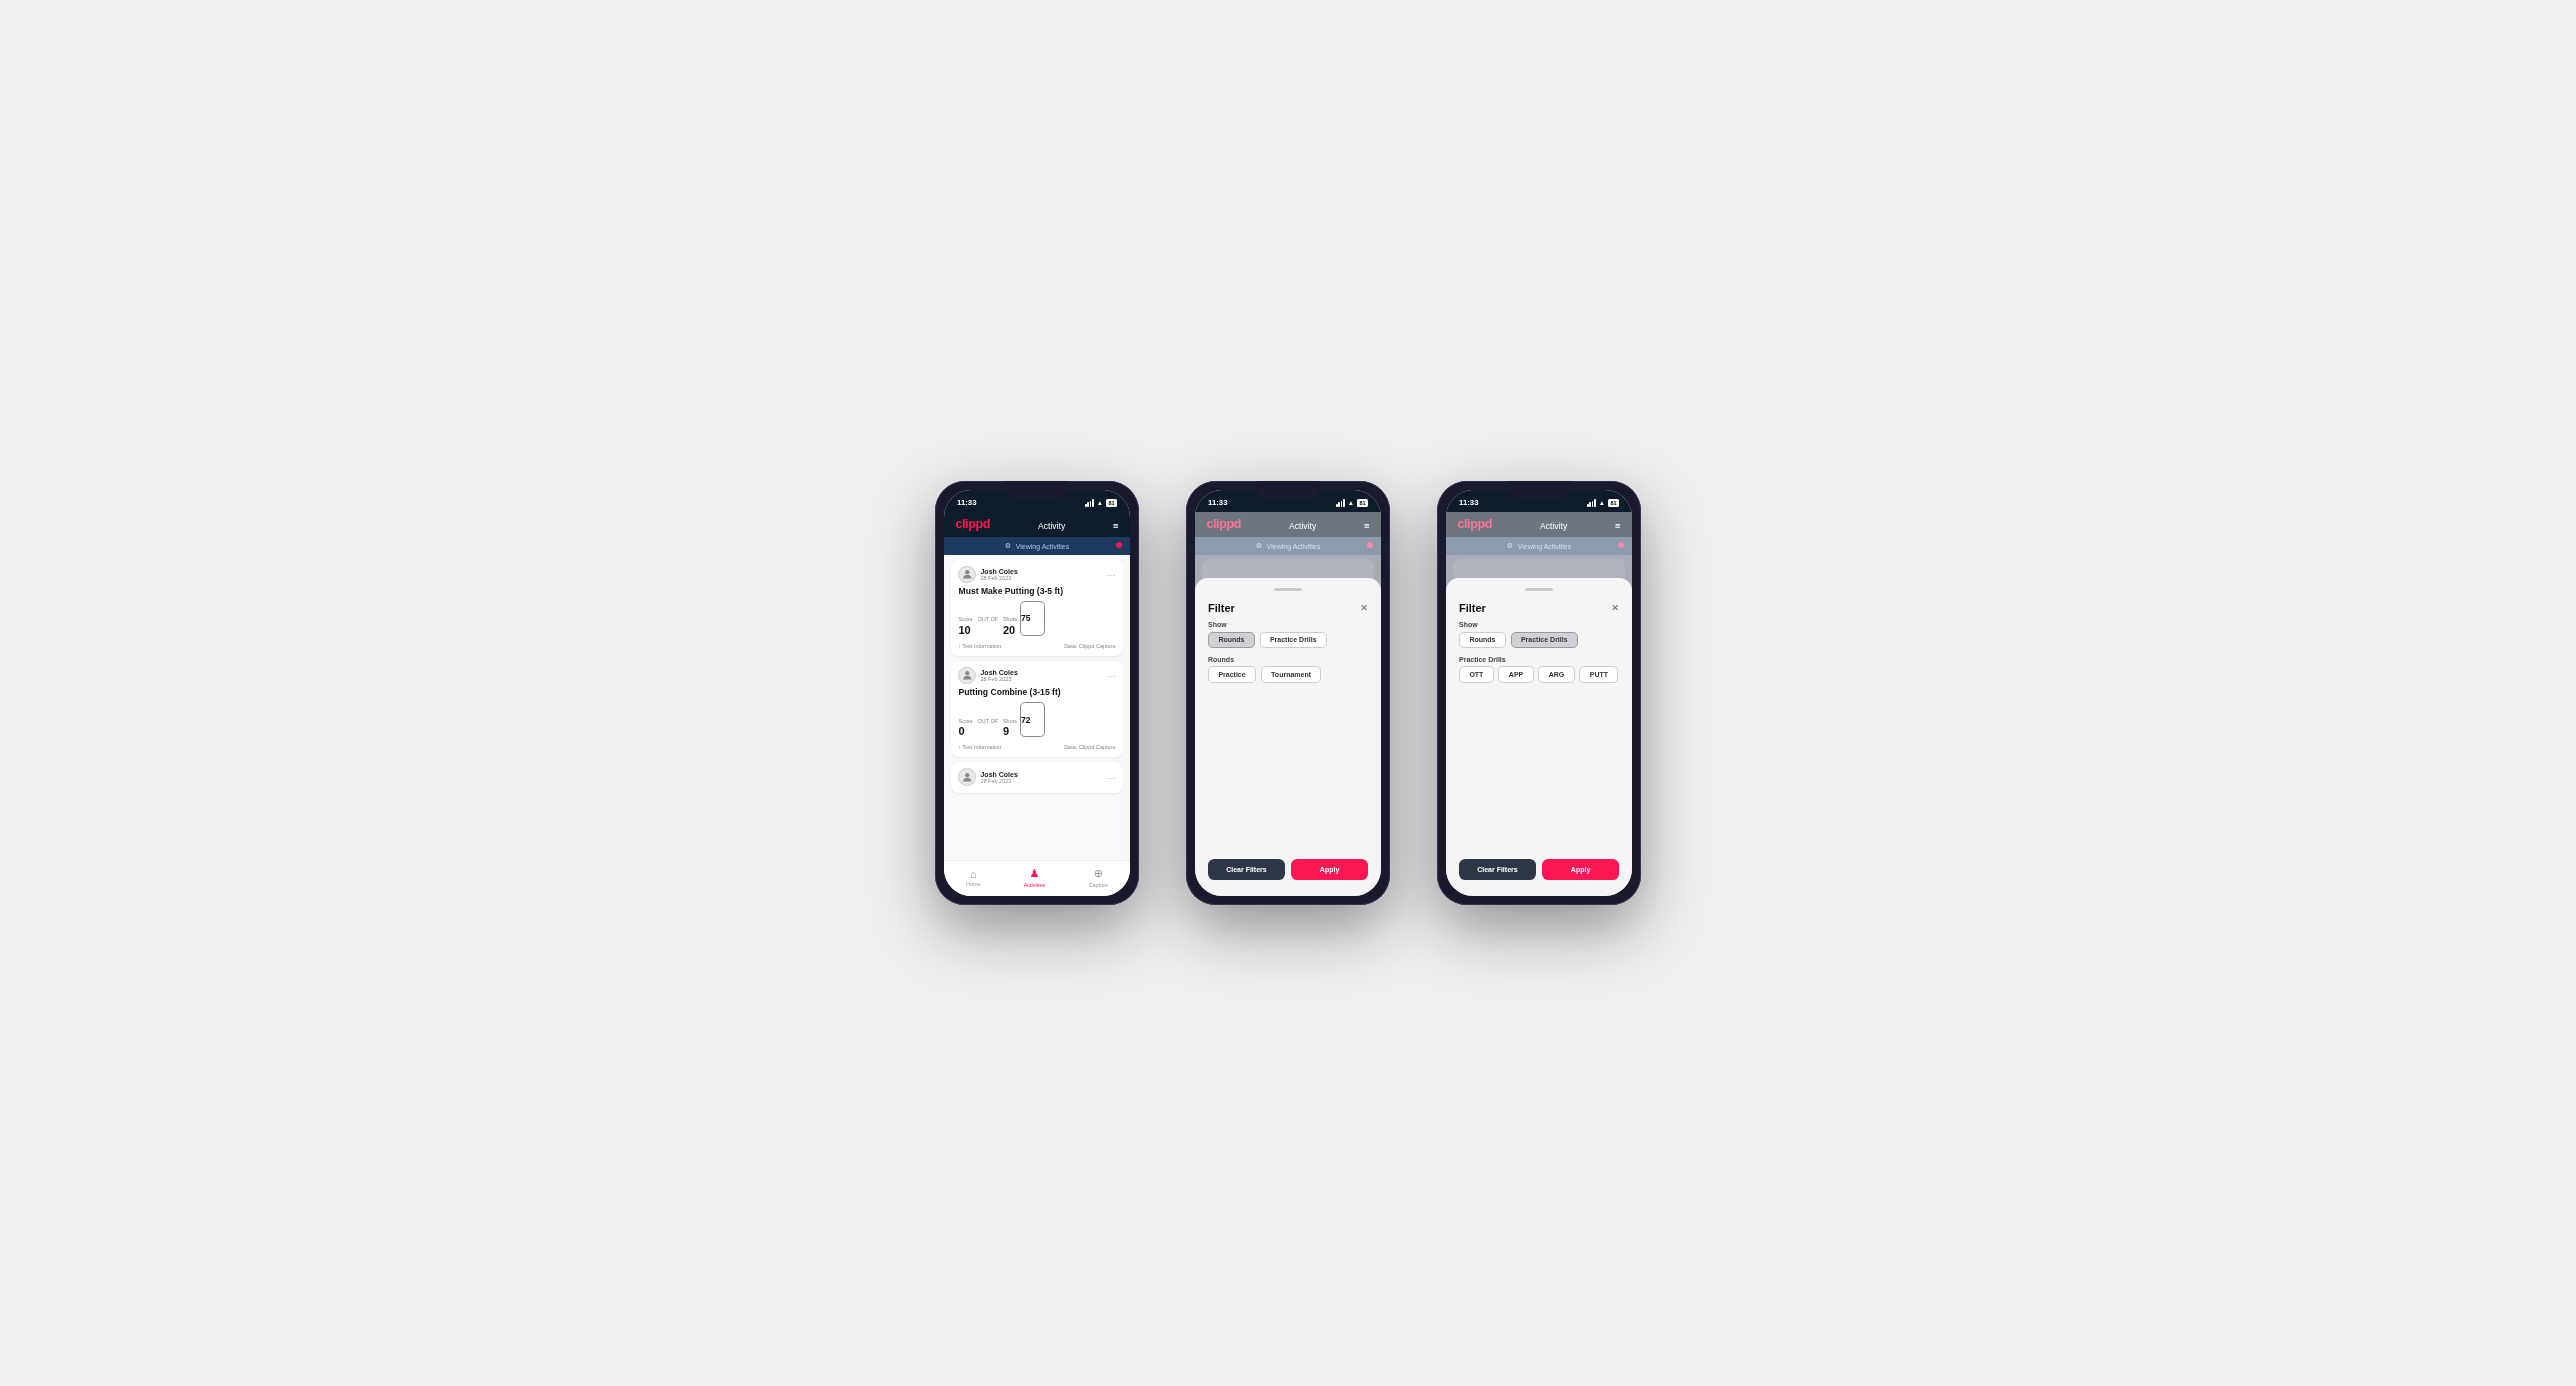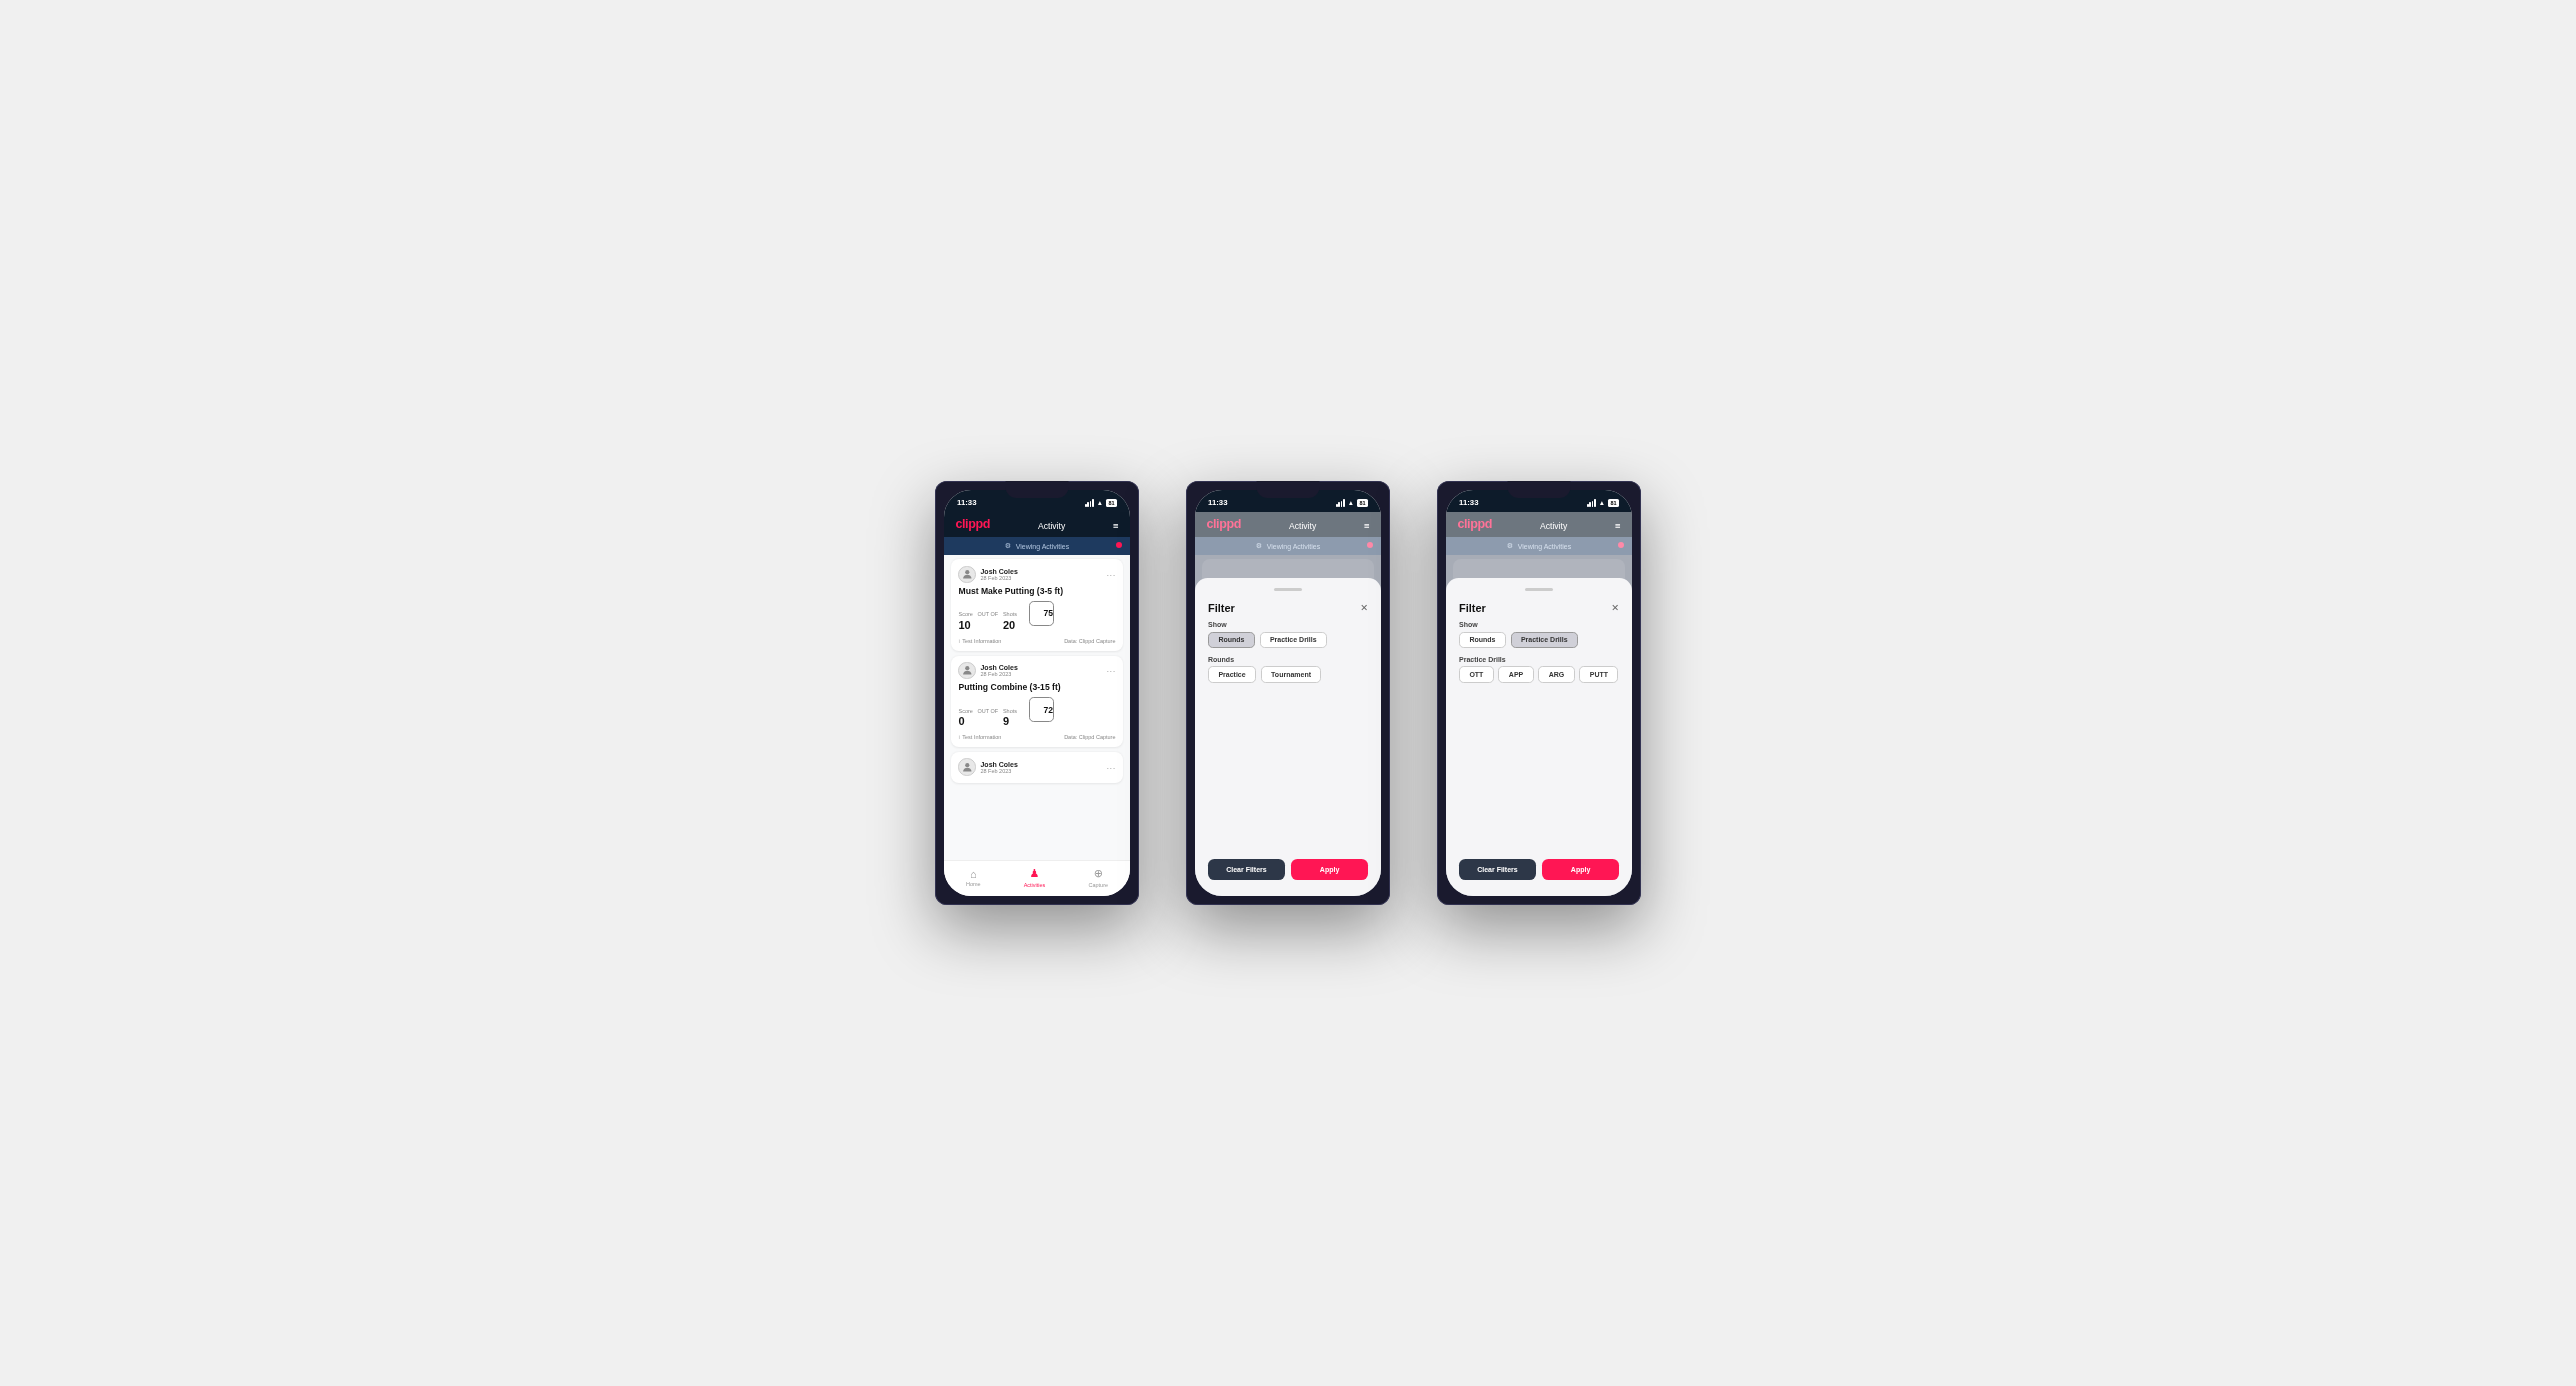--- a/index.html
+++ b/index.html
@@ -16,21 +16,21 @@
       display: flex;
       gap: 47px;
       align-items: center;
       justify-content: center;
     }
     
     .phone {
       width: 204px;
       height: 424px;
       background: #1a1a2e;
-      border-radius: 12px;
+      border-radius: 30px;
       padding: 9.4px;
       box-shadow: 0 23.5px 63px rgba(0,0,0,0.4), inset 0 0 0 0.8px #3a3a5c;
       position: relative;
       flex-shrink: 0;
     }
     .phone-inner {
       width: 100%;
       height: 100%;
       background: #fff;
       border-radius: 27px;
@@ -155,30 +155,30 @@
     .user-name { font-size: 7px; font-weight: 600; color: #222; }
     .user-date { font-size: 5.5px; color: #888; }
     .more-dots { color: #aaa; font-size: 9.4px; }
     .card-title { font-size: 8.6px; font-weight: 700; color: #111; margin-bottom: 4.7px; }
     .card-stats { display: flex; align-items: baseline; gap: 3.1px; margin-bottom: 4.7px; }
     .stat-label { font-size: 5.5px; color: #888; display: block; margin-bottom: 0.8px; }
     .stat-value { font-size: 11px; font-weight: 700; color: #111; }
     .stat-out-of { font-size: 5.5px; color: #888; margin: 0 1.6px; }
     .shot-quality-badge {
       width: 25px;
-      height: 25px;
+      height: 35px;
       border: 1.6px solid #888;
       border-radius: 4.7px;
       display: flex;
       align-items: center;
-      justify-content: flex-end;
+      justify-content: flex-start;
       font-size: 8.6px;
       font-weight: 700;
       color: #111;
-      margin-left: 9px;
+      margin-left: 0;
     }
     .card-footer {
       display: flex;
       justify-content: space-between;
       align-items: center;
     }
     .card-footer-left { display: flex; align-items: center; gap: 2.4px; }
     .footer-text { font-size: 5.5px; color: #888; }
     .info-icon { font-size: 5.5px; color: #aaa; }
     

